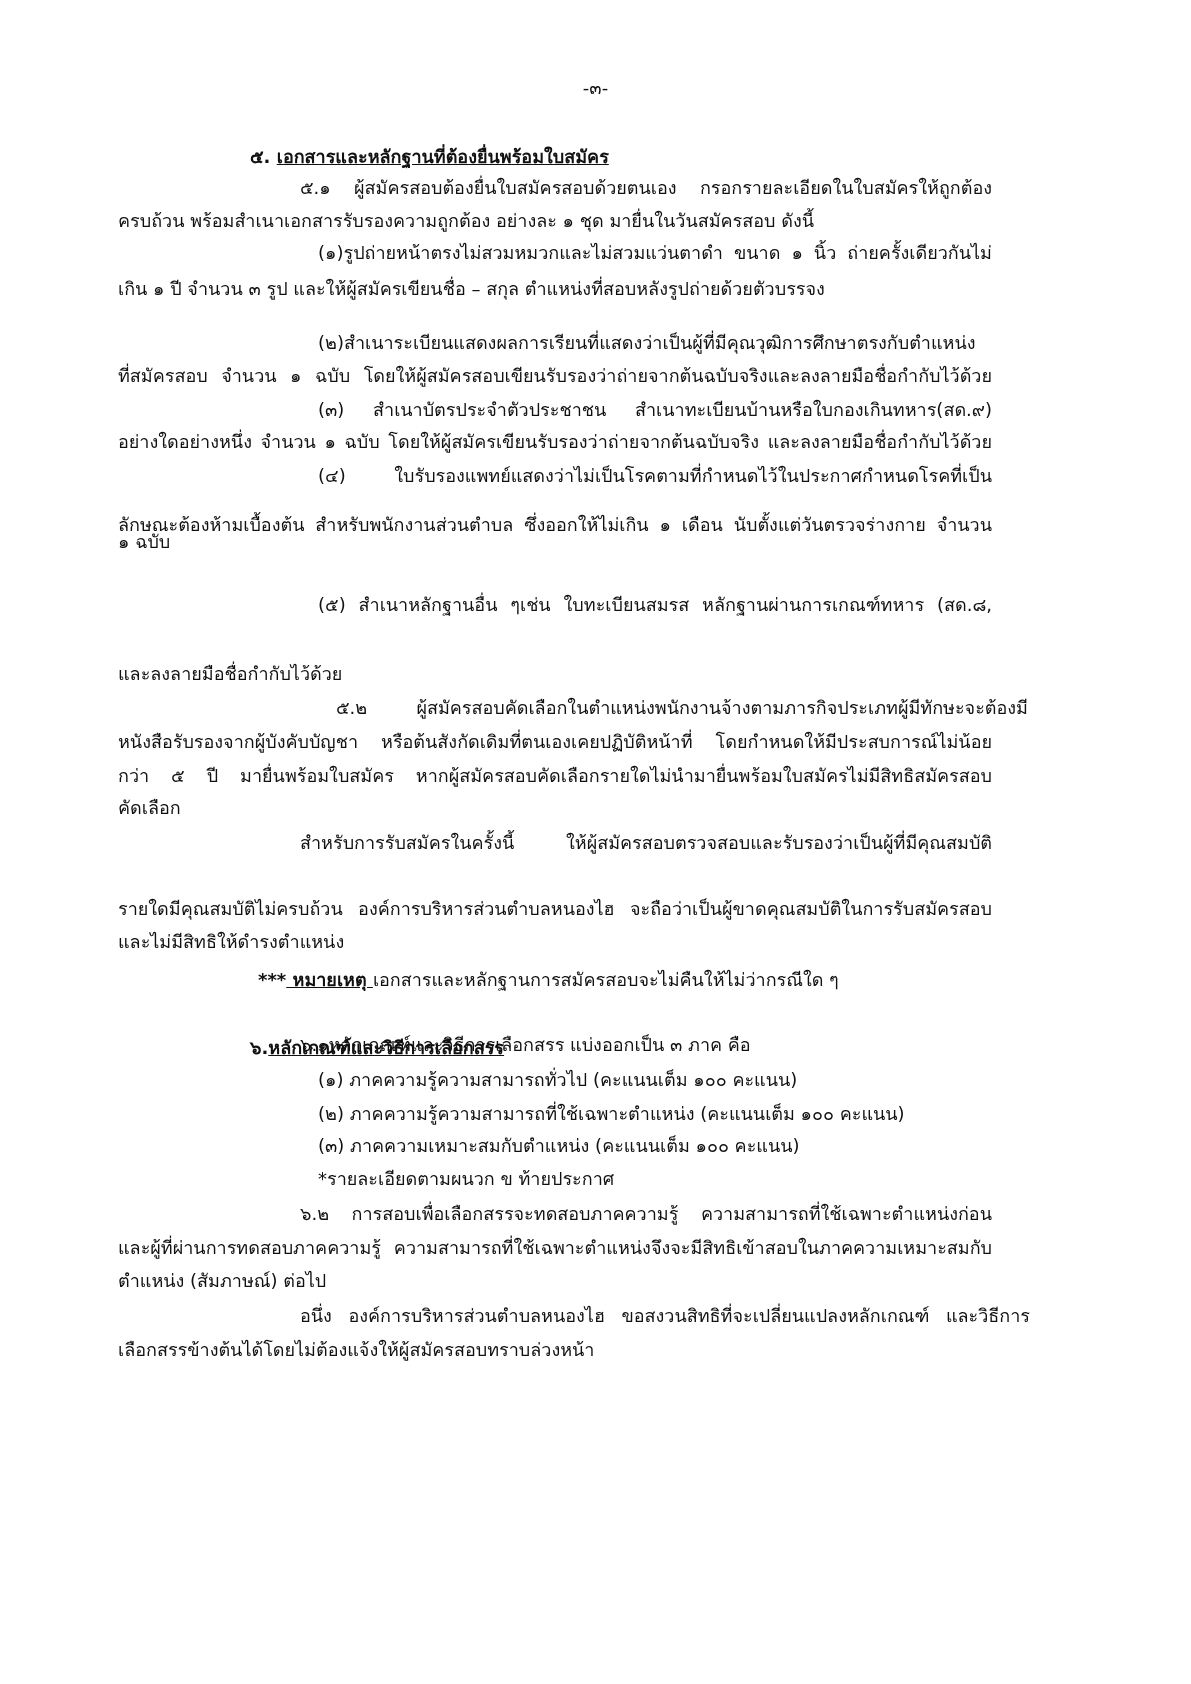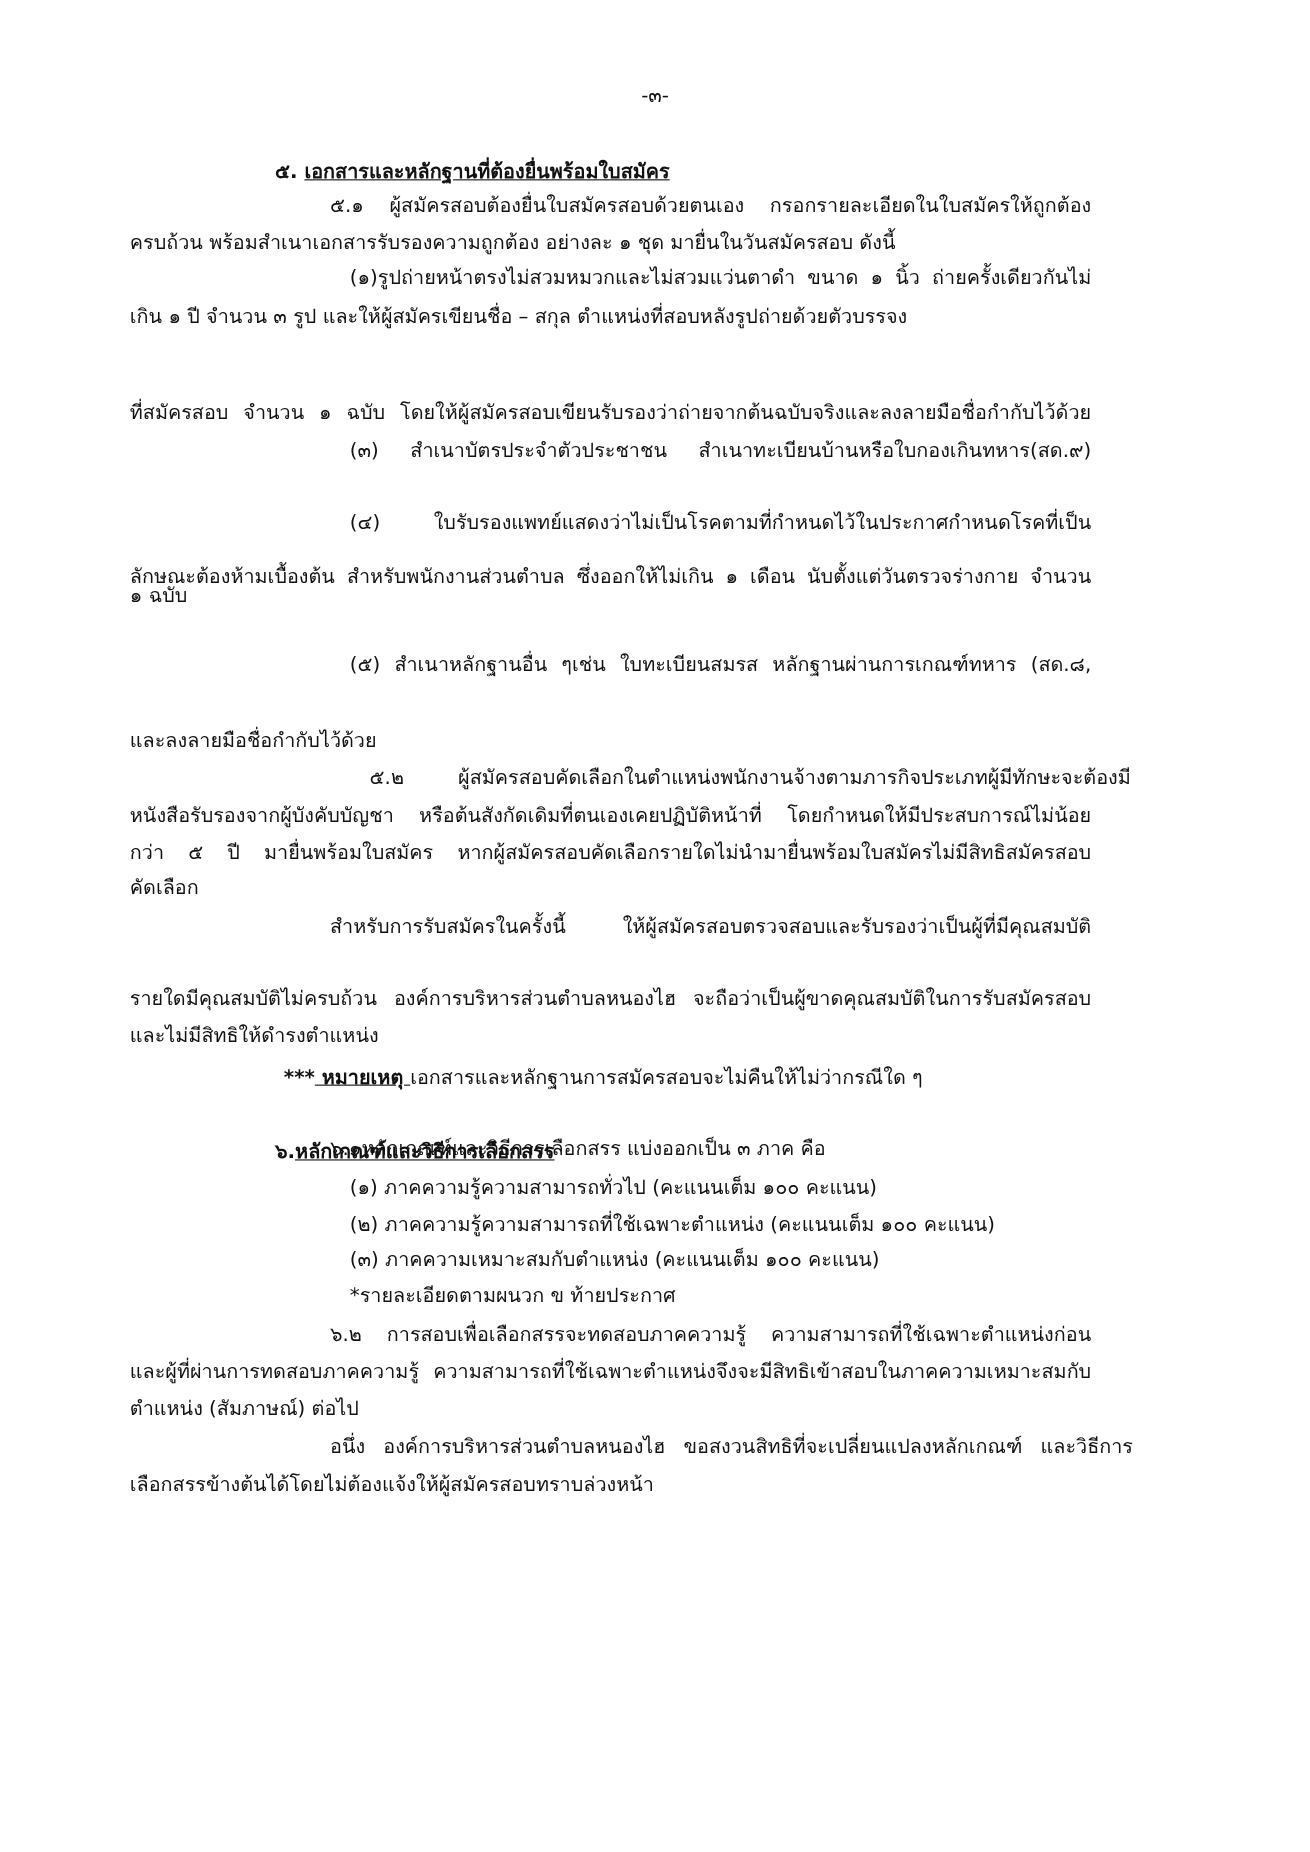--- a/index.html
+++ b/index.html
@@ -23,23 +23,25 @@
     <span>๕.</span>
     <span class="u">เอกสารและหลักฐานที่ต้องยื่นพร้อมใบสมัคร</span>
   </div>
 
   <div class="ln" style="left:300px; top:176px; width:692px; text-align:justify; text-align-last:justify;">๕.๑ ผู้สมัครสอบต้องยื่นใบสมัครสอบด้วยตนเอง กรอกรายละเอียดในใบสมัครให้ถูกต้อง</div>
   <div class="ln" style="left:118px; top:209px;">ครบถ้วน พร้อมสำเนาเอกสารรับรองความถูกต้อง อย่างละ ๑ ชุด มายื่นในวันสมัครสอบ ดังนี้</div>
 
   <div class="ln" style="left:318px; top:241px; width:674px; text-align:justify; text-align-last:justify;">(๑)รูปถ่ายหน้าตรงไม่สวมหมวกและไม่สวมแว่นตาดำ  ขนาด ๑ นิ้ว ถ่ายครั้งเดียวกันไม่</div>
   <div class="ln" style="left:118px; top:277px;">เกิน ๑ ปี  จำนวน  ๓  รูป  และให้ผู้สมัครเขียนชื่อ – สกุล ตำแหน่งที่สอบหลังรูปถ่ายด้วยตัวบรรจง</div>
 
+  <div class="ln" style="left:318px; top:331px; width:674px; text-align:justify; text-align-last:justify;">(๒)สำเนาระเบียนแสดงผลการเรียนที่แสดงว่าเป็นผู้ที่มีคุณวุฒิการศึกษาตรงกับตำแหน่ง</div>
   <div class="ln full" style="top:364px; width:874px;">ที่สมัครสอบ จำนวน ๑ ฉบับ โดยให้ผู้สมัครสอบเขียนรับรองว่าถ่ายจากต้นฉบับจริงและลงลายมือชื่อกำกับไว้ด้วย</div>
 
   <div class="ln" style="left:318px; top:398px; width:674px; text-align:justify; text-align-last:justify;">(๓) สำเนาบัตรประจำตัวประชาชน สำเนาทะเบียนบ้านหรือใบกองเกินทหาร(สด.๙)</div>
+  <div class="ln full" style="top:430px; width:874px;">อย่างใดอย่างหนึ่ง จำนวน ๑ ฉบับ โดยให้ผู้สมัครเขียนรับรองว่าถ่ายจากต้นฉบับจริง และลงลายมือชื่อกำกับไว้ด้วย</div>
 
   <div class="ln" style="left:318px; top:464px; width:674px; text-align:justify; text-align-last:justify;">(๔) ใบรับรองแพทย์แสดงว่าไม่เป็นโรคตามที่กำหนดไว้ในประกาศกำหนดโรคที่เป็น</div>
   <div class="ln full" style="top:496px; width:874px;margin-top:17px;">ลักษณะต้องห้ามเบื้องต้น สำหรับพนักงานส่วนตำบล ซึ่งออกให้ไม่เกิน ๑ เดือน นับตั้งแต่วันตรวจร่างกาย จำนวน</div>
   <div class="ln" style="left:118px; top:530px;text-align:right;">๑ ฉบับ</div>
 
   <div class="ln" style="left:318px; top:593px; width:674px; text-align:justify; text-align-last:justify;">(๕) สำเนาหลักฐานอื่น ๆเช่น  ใบทะเบียนสมรส  หลักฐานผ่านการเกณฑ์ทหาร   (สด.๘,</div>
   <div class="ln" style="left:118px; top:662px;">และลงลายมือชื่อกำกับไว้ด้วย</div>
 
   <div class="ln" style="left:300px; top:696px; width:692px; text-align:justify; text-align-last:justify;margin-left:36px;">๕.๒  ผู้สมัครสอบคัดเลือกในตำแหน่งพนักงานจ้างตามภารกิจประเภทผู้มีทักษะจะต้องมี</div>
   <div class="ln full" style="top:730px; width:874px;">หนังสือรับรองจากผู้บังคับบัญชา หรือต้นสังกัดเดิมที่ตนเองเคยปฏิบัติหน้าที่  โดยกำหนดให้มีประสบการณ์ไม่น้อย</div>

